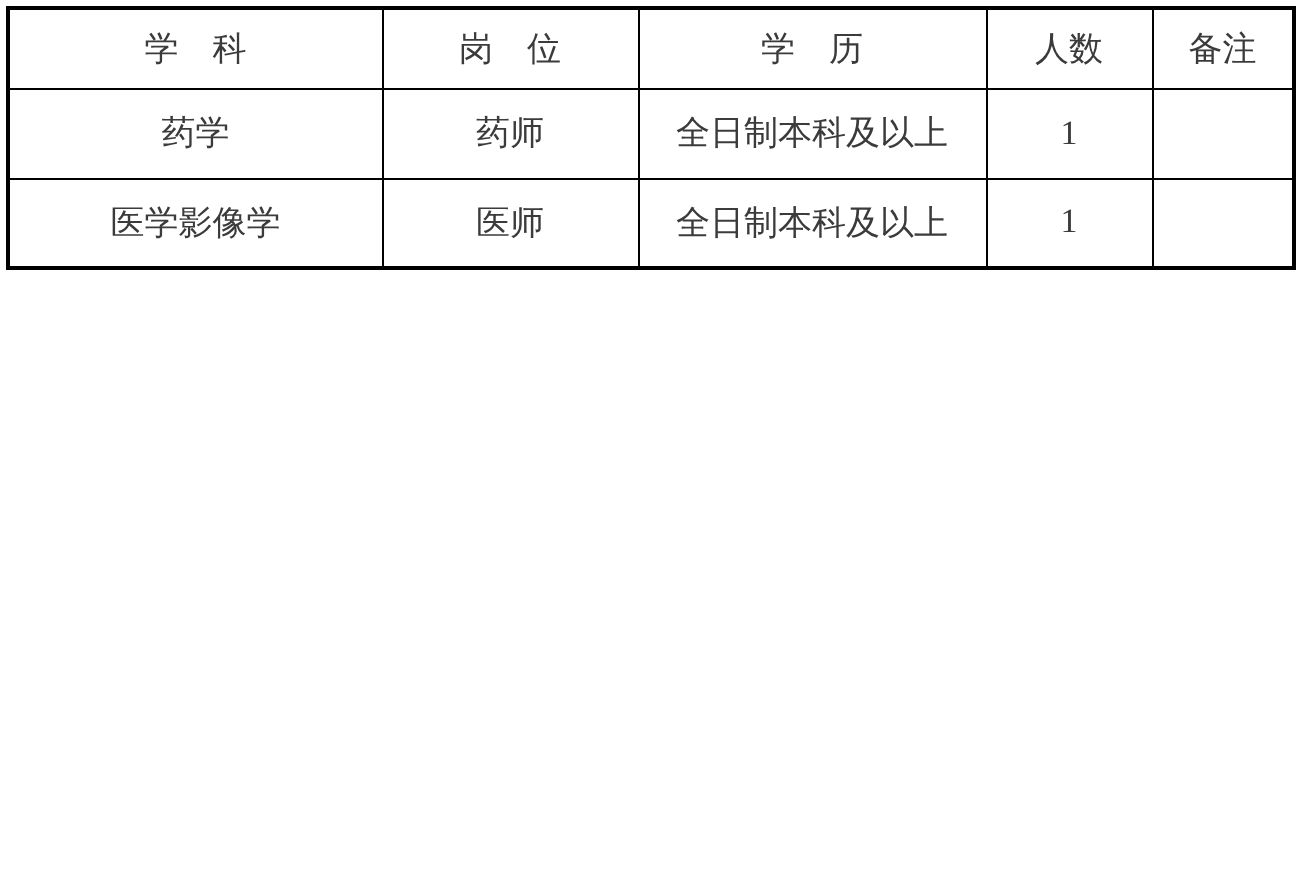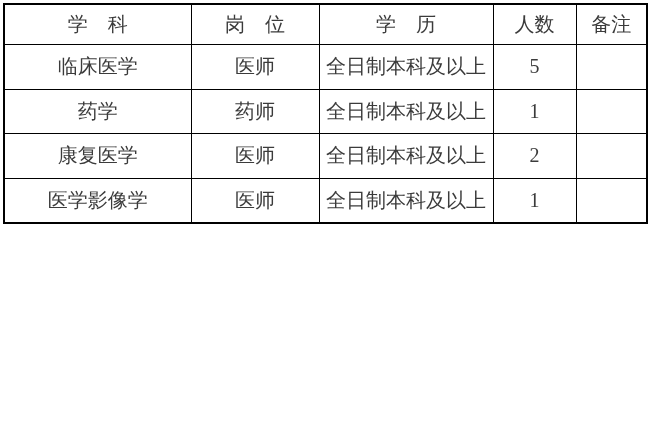--- a/index.html
+++ b/index.html
@@ -12,21 +12,21 @@
     height: 447px;
     overflow: hidden;
   }
   table.recruit {
     border-collapse: collapse;
     table-layout: fixed;
     width: 643px;
     margin: 3px 0 12px 3px;
     border: 2px solid #000000;
     font-family: "Liberation Serif", "DejaVu Serif", serif;
-    font-size: 20px;
+    font-size: 17px;
     color: #3b3b3b;
   }
   table.recruit th,
   table.recruit td {
     border: 1px solid #000000;
     text-align: center;
     vertical-align: middle;
     font-weight: normal;
     padding: 0 2px;
     overflow: hidden;
@@ -55,38 +55,24 @@
     <tr>
       <th>学　科</th>
       <th>岗　位</th>
       <th>学　历</th>
       <th>人数</th>
       <th>备注</th>
     </tr>
   </thead>
   <tbody>
     <tr>
-      <td>临床医学</td>
-      <td>医师</td>
-      <td>全日制本科及以上</td>
-      <td>5</td>
-      <td></td>
-    </tr>
-    <tr>
       <td>药学</td>
       <td>药师</td>
       <td>全日制本科及以上</td>
       <td>1</td>
-      <td></td>
-    </tr>
-    <tr>
-      <td>康复医学</td>
-      <td>医师</td>
-      <td>全日制本科及以上</td>
-      <td>2</td>
       <td></td>
     </tr>
     <tr>
       <td>医学影像学</td>
       <td>医师</td>
       <td>全日制本科及以上</td>
       <td>1</td>
       <td></td>
     </tr>
   </tbody>

